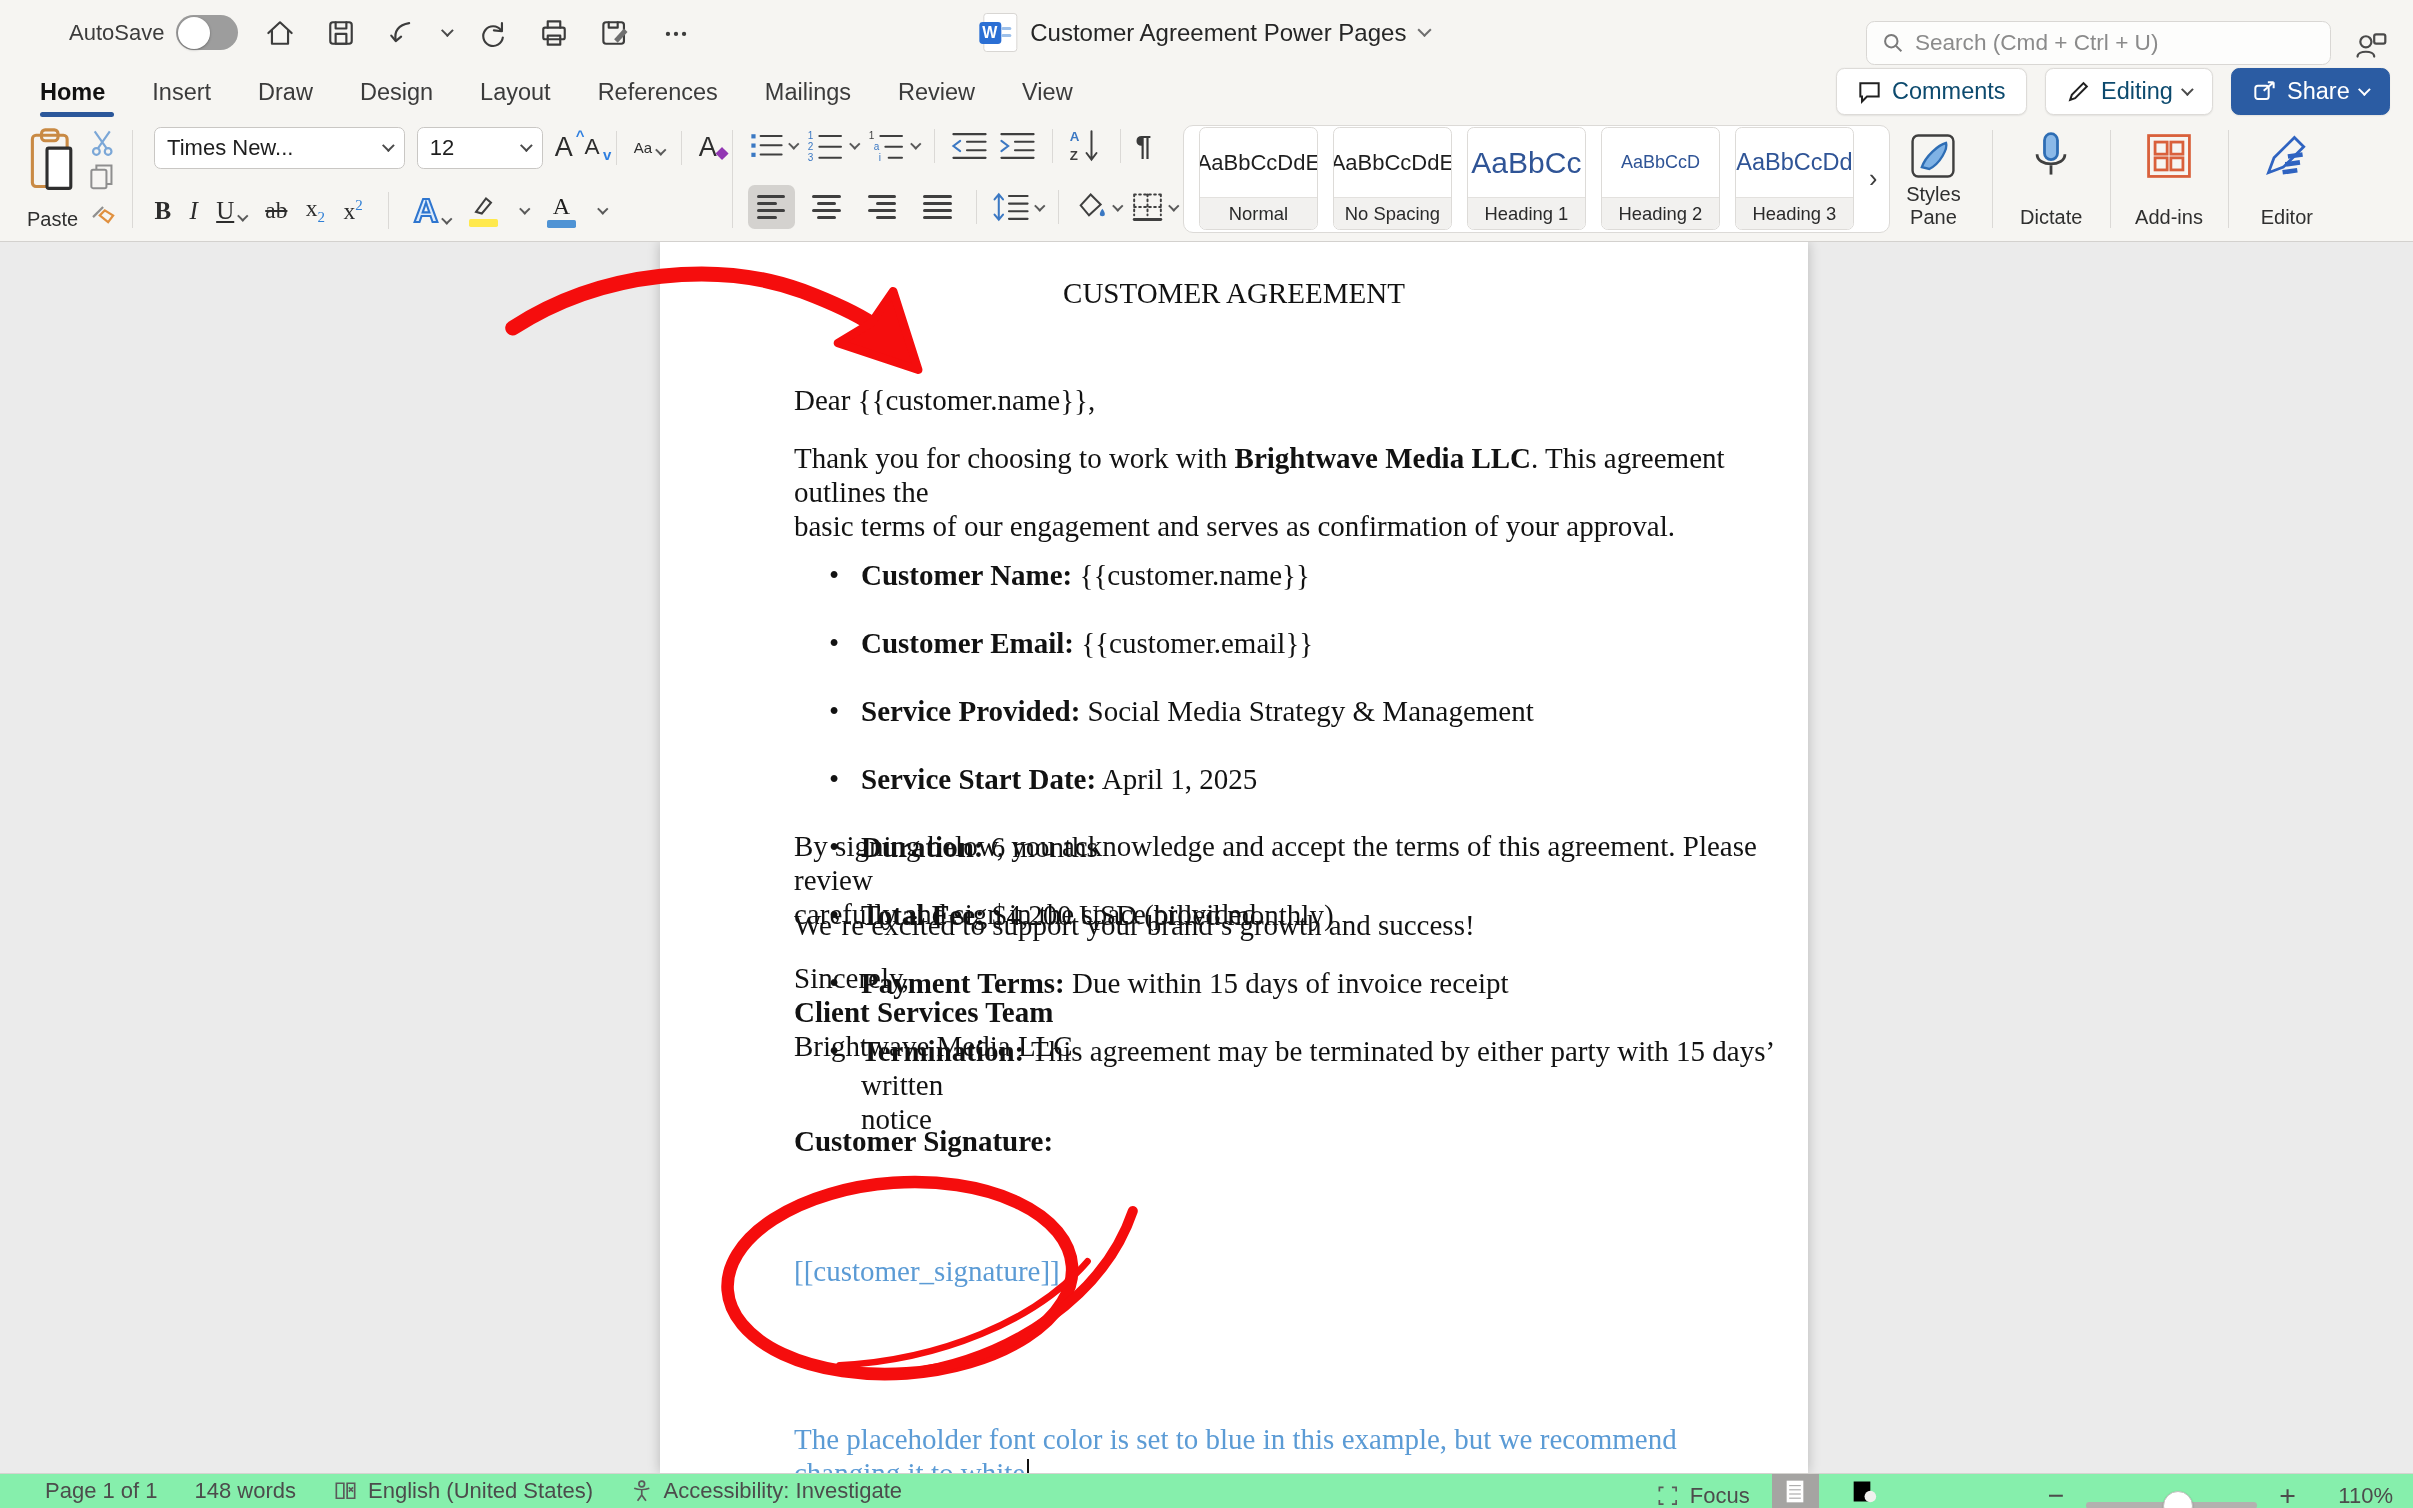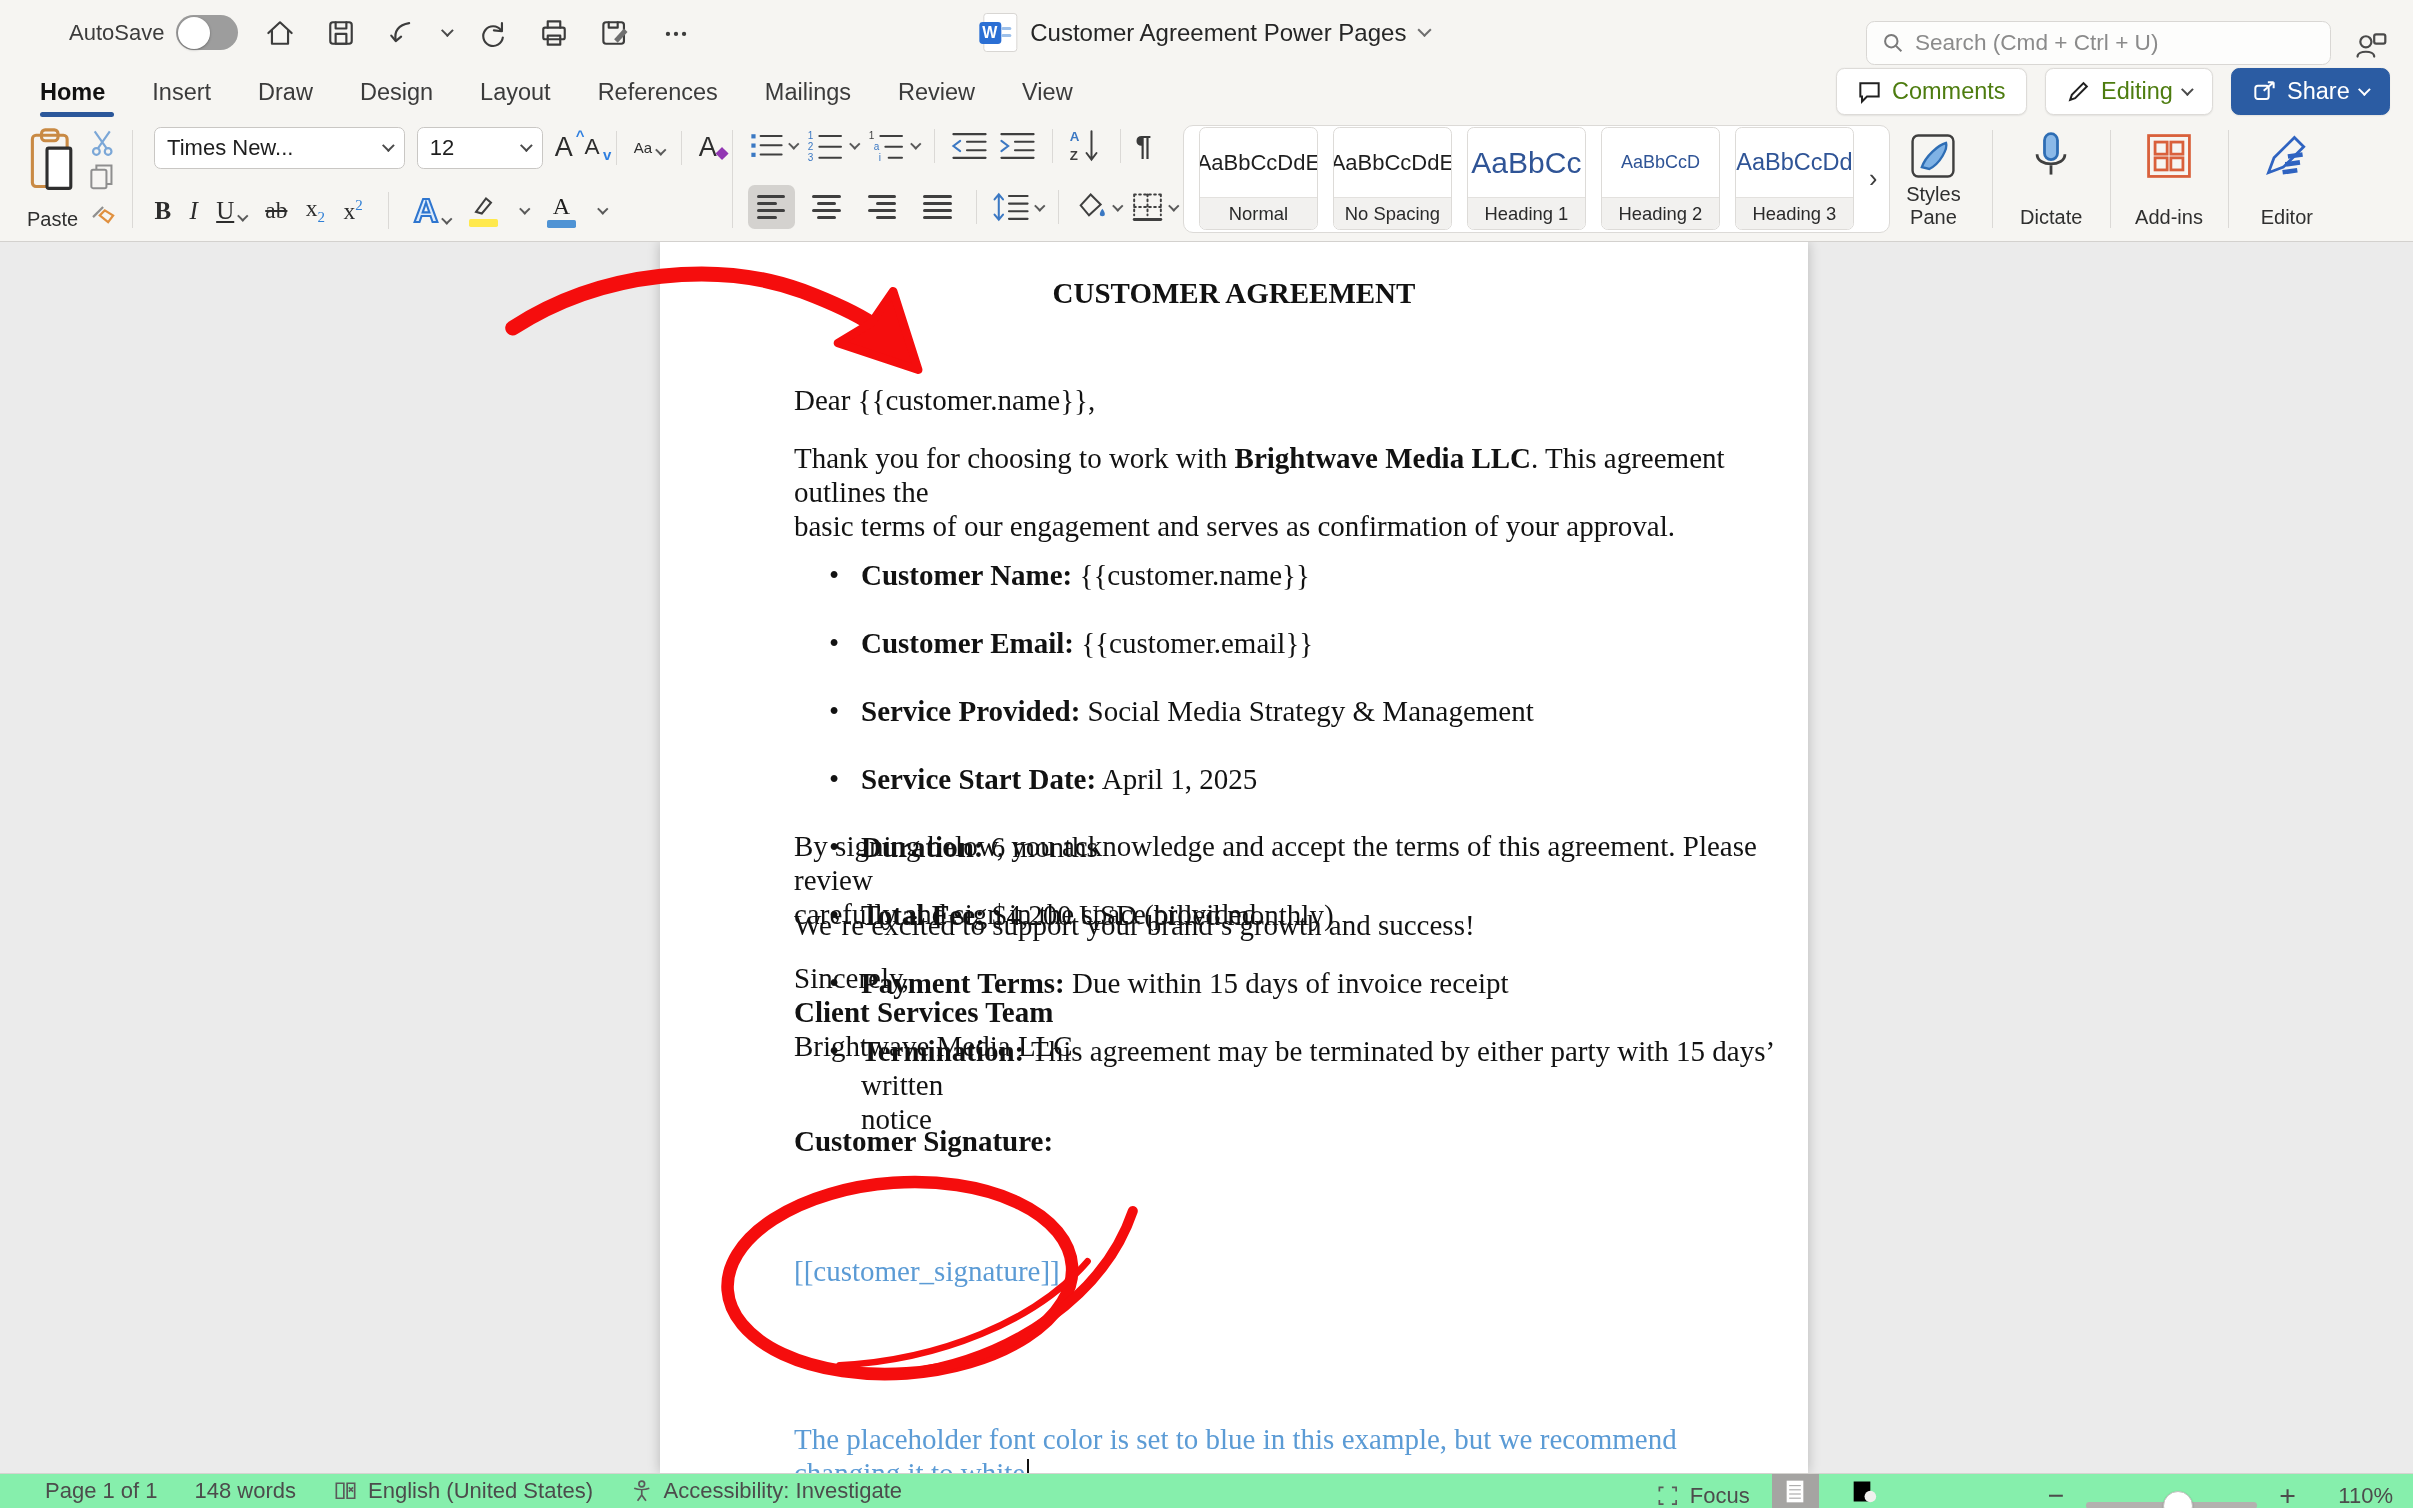--- a/index.html
+++ b/index.html
@@ -28,21 +28,21 @@
   .searchbox input::placeholder { color:#8b8b8b; }
 
   
   .tabrow { height:55px; background:#f6f5f2; display:flex; align-items:center; position:relative; flex:0 0 auto; }
   .tabs { display:flex; gap:0; padding-left:20px; }
   .tab { font-size:23.5px; color:#3b3b3b; padding:0 23.5px; height:55px; display:flex; align-items:center; position:relative; }
   .tab:first-child { padding-left:0; margin-left:20px; }
   .tab.active { font-weight:bold; color:#111; }
   .tab.active::after { content:""; position:absolute; left:0; right:15px; bottom:3.4px; height:5px; border-radius:2.5px; background:#2b579a; }
   .tr-right { position:absolute; right:23.5px; top:3.4px; display:flex; gap:18.4px; align-items:center; }
-  .pillbtn { height:47px; border-radius:8.4px; background:#fff; border:0.8px solid #dddbd8; box-shadow:0 0.8px 1.7px rgba(0,0,0,.08); display:flex; align-items:center; gap:10px; padding:0 20px; font-size:23.5px; color:#4d7c0f; }
+  .pillbtn { height:47px; border-radius:8.4px; background:#fff; border:0.8px solid #dddbd8; box-shadow:0 0.8px 1.7px rgba(0,0,0,.08); display:flex; align-items:center; gap:10px; padding:0 20px; font-size:23.5px; color:#0c4a6e; }
   .pillbtn svg { stroke:#202020; fill:none; stroke-width:2.4; }
   .sharebtn { background:#2b5ca3; border-color:#2b5ca3; color:#fff; }
   .sharebtn svg { stroke:#fff; }
   .chev-s { border:solid #4a4a4a; border-width:0 2.2px 2.2px 0; display:inline-block; padding:3.4px; transform:rotate(45deg); margin-top:-4.2px; }
   .sharebtn .chev-s { border-color:#fff; }
 
   
   .ribbon { height:122px; background:#f6f5f2; border-bottom:0.8px solid #d3d1ce; display:flex; align-items:stretch; padding:5px 0 8.4px 25px; flex:0 0 auto; position:relative; }
   .vdiv { width:0.8px; background:#dbd9d6; margin:5px 15px; }
   .icbtn { display:flex; align-items:center; justify-content:center; color:#3a3a3a; }
@@ -85,21 +85,21 @@
   .stylecard .name { height:32px; background:#f2f1ef; border-top:0.8px solid #e3e1de; display:flex; align-items:center; justify-content:center; font-size:18.4px; color:#2a2a2a; }
   .galchev { font-size:25px; color:#3d3d3d; }
 
   .bigbtn { display:flex; flex-direction:column; align-items:center; justify-content:space-between; padding:5px 5px 1.7px; min-width:87px; }
   .bigbtn .lbl { font-size:20px; color:#2f2f2f; text-align:center; line-height:1.15; white-space:pre-line; padding-bottom:1.7px; }
 
   
   .canvas { flex:1 1 auto; background:#ebebeb; position:relative; overflow:hidden; }
   .page { position:absolute; left:660px; top:0; width:1148px; height:100%; background:#fff; box-shadow:0 0 11.7px rgba(0,0,0,.22); }
   .docblock { position:absolute; left:134px; font-family:"Liberation Serif",serif; font-size:29px; line-height:34px; color:#121212; white-space:pre-line; }
-  .doc-title { left:0; width:100%; text-align:center; font-weight:bold; }
+  .doc-title { left:0; width:100%; text-align:center; font-weight:normal; }
   .doc-salutation { }
   ul.doc-list { list-style:none; }
   ul.doc-list li { position:relative; padding-left:67px; }
   ul.doc-list li::before { content:"•"; position:absolute; left:35px; top:0; font-size:29px; }
   .blue { color:#5b9bd5; }
   .cursor { display:inline-block; width:2.5px; height:30px; background:#111; vertical-align:-5.9px; margin-left:1.7px; }
   .annot { position:absolute; left:0; top:0; width:2413px; height:100%; pointer-events:none; }
 
   
   .statusbar { height:35px; background:#86efac; border-top:0.8px solid #d5d3d0; display:flex; align-items:center; font-size:22px; color:#4c4c4c; flex:0 0 auto; position:relative; }

